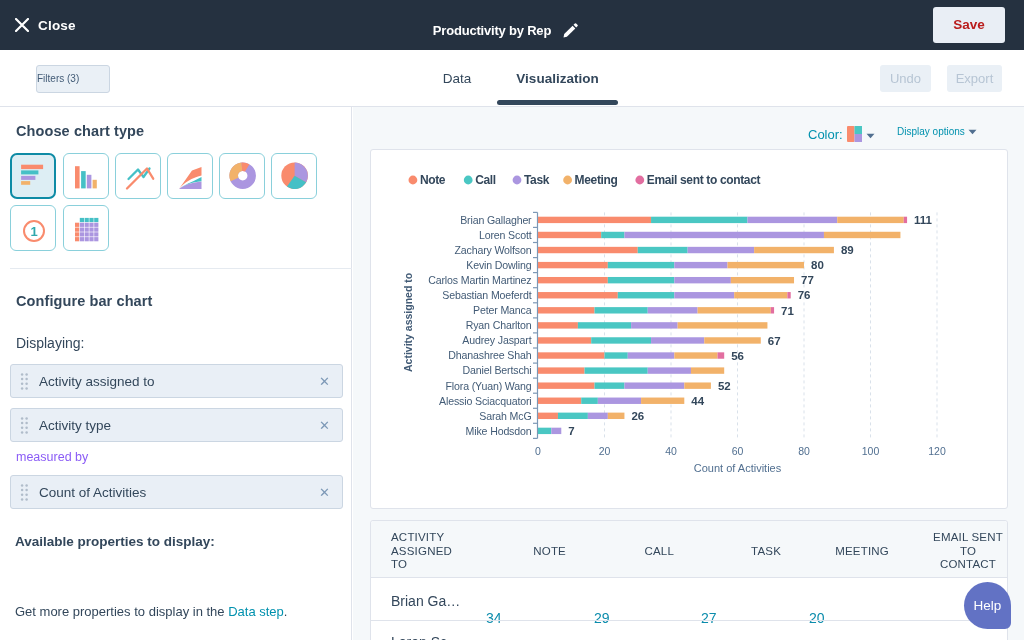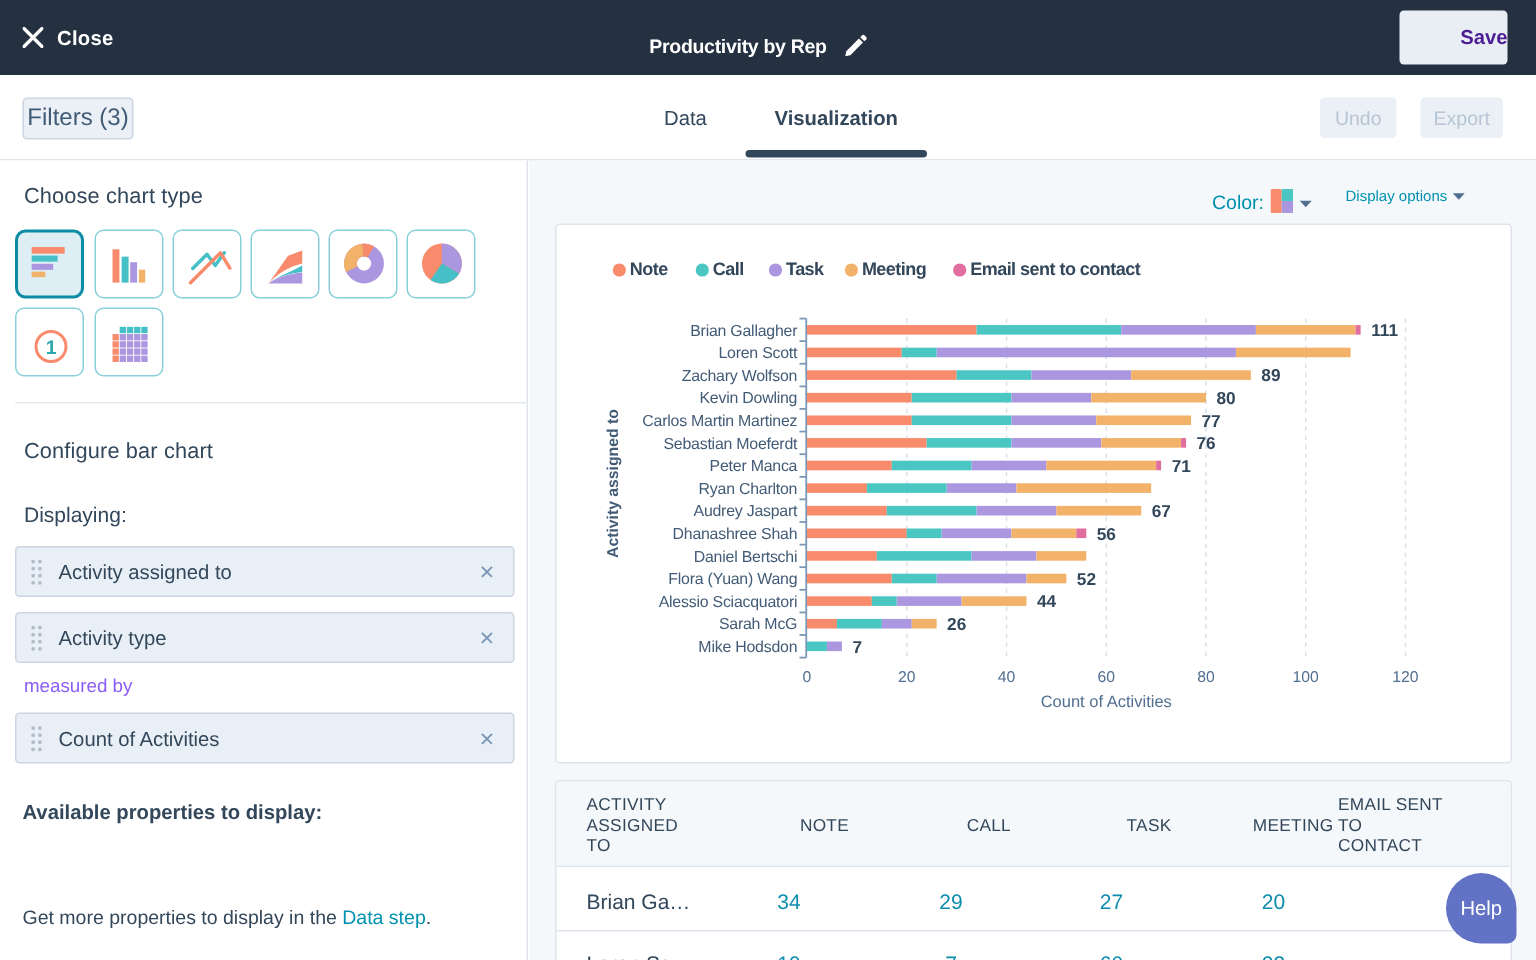--- a/index.html
+++ b/index.html
@@ -1,37 +1,37 @@
 <!DOCTYPE html>
 <html><head><meta charset="utf-8">
 <style>
 * { margin:0; padding:0; box-sizing:border-box; }
 html,body { width:1024px; height:640px; overflow:hidden; font-family:"Liberation Sans",sans-serif; background:#fff; }
 #nav { position:absolute; left:0; top:0; width:1024px; height:50px; background:#253140; color:#fff; }
 #close { position:absolute; left:15px; top:0; height:50px; display:flex; align-items:center; font-size:13.5px; font-weight:bold; letter-spacing:.2px; color:#fff; }
 #title { position:absolute; left:0; top:0; width:1012px; height:60px; display:flex; align-items:center; justify-content:center; font-size:13px; font-weight:bold; letter-spacing:-.2px; }
-#save { position:absolute; right:19px; top:7px; width:72px; height:36px; background:#e9eef5; border-radius:3px; color:#4c1d95; font-size:13.5px; font-weight:bold; text-align:right; line-height:36px; }
+#save { position:absolute; right:19px; top:7px; width:72px; height:36px; background:#e9eef5; border-radius:3px; color:#b91c1c; font-size:13.5px; font-weight:bold; text-align:center; line-height:36px; }
 #toolbar { position:absolute; left:0; top:50px; width:1024px; height:57px; background:#fff; border-bottom:1px solid #dfe3eb; }
-#filters { position:absolute; left:15px; top:15px; width:74px; height:28px; background:#eaf0f6; border:1px solid #cbd6e2; border-radius:3px; font-size:16px; color:#425b76; text-align:center; line-height:26px; }
+#filters { position:absolute; left:36px; top:15px; width:74px; height:28px; background:#eaf0f6; border:1px solid #cbd6e2; border-radius:3px; font-size:10px; color:#425b76; text-align:left; line-height:26px; }
 .tab { position:absolute; top:21px; font-size:13.5px; color:#33475b; text-align:center; }
 #undo { position:absolute; left:880px; top:15px; width:51px; height:27px; background:#eaf0f6; border-radius:3px; font-size:13px; color:#b7c5d4; text-align:center; line-height:27px; }
 #export { position:absolute; left:947px; top:15px; width:55px; height:27px; background:#eaf0f6; border-radius:3px; font-size:13px; color:#b7c5d4; text-align:center; line-height:27px; }
 #tabline { position:absolute; left:497px; top:100px; width:121px; height:5px; background:#33475b; border-radius:4px; }
 #sidebar { position:absolute; left:0; top:107px; width:352px; height:533px; background:#fff; border-right:1px solid #dfe3eb; }
 #rightbg { position:absolute; left:353px; top:107px; width:671px; height:533px; background:#f5f8fa; }
-h3 { font-size:14.5px; font-weight:normal; color:#33475b; letter-spacing:.1px; }
+h3 { font-size:14.5px; font-weight:bold; color:#33475b; letter-spacing:.1px; }
 .ctb { position:absolute; width:46px; height:46px; } .ctb svg { display:block; }
 .fld { position:absolute; left:10px; width:333px; height:34px; background:#e9eff6; border:1px solid #cbd6e2; border-radius:3px; display:flex; align-items:center; font-size:13.5px; color:#33475b; }
 .fld .grip { margin:0 10px 0 9px; }
 .fld .xx { margin-left:auto; margin-right:12px; color:#7c98b6; font-size:13px; }
 #card1 { position:absolute; left:370px; top:149px; width:638px; height:360px; background:#fff; border:1px solid #dfe3eb; border-radius:3px; }
 #card2 { position:absolute; left:370px; top:520px; width:638px; height:130px; background:#fff; border:1px solid #dfe3eb; border-radius:3px 3px 0 0; }
 #thead { position:absolute; left:0; top:0; width:636px; height:57px; background:#f5f8fa; border-bottom:1px solid #dfe3eb; border-radius:3px 3px 0 0; }
 .th { position:absolute; font-size:11.5px; color:#33475b; line-height:13.5px; letter-spacing:.2px; }
-.num { position:absolute; font-size:14px; color:#0b8cac; text-align:center; }
+.num { position:absolute; font-size:14px; color:#0b8cac; text-align:left;margin-top:17px; }
 #help { position:absolute; left:964px; top:582px; width:47px; height:47px; background:#6272c4; border-radius:50% 50% 6px 50%; color:#fff; font-size:13.5px; font-weight:500; text-align:center; line-height:47px; }
 #colorrow { position:absolute; top:126px; font-size:13px; color:#0091ae; }
 </style></head>
 <body>
 <div id="nav">
   <div id="title">Productivity by Rep <svg width="17" height="17" viewBox="0 0 17 17" style="margin-left:11px">
 <path d="M2.2 12.1 L10.6 3.7 L13.3 6.4 L4.9 14.8 L1.5 15.5 Z" fill="#fff"></path>
 <path d="M11.5 2.8 L12.9 1.4 Q13.5 0.9 14.1 1.4 L15.6 2.9 Q16.1 3.5 15.6 4.1 L14.2 5.5 Z" fill="#fff"></path>
 </svg></div>
   <div id="close"><svg width="14" height="14" viewBox="0 0 14 14" style="margin-right:9px">
@@ -321,21 +321,21 @@
 <text x="41" y="172.4" font-size="10.5" font-weight="bold" fill="#425b76" text-anchor="middle" transform="rotate(-90 41 172.4)">Activity assigned to</text>
 </svg>
   </div>
 <div id="card2">
   <div id="thead">
     <div class="th" style="left:20px;top:10px">ACTIVITY<br>ASSIGNED<br>TO</div>
     <div class="th" style="left:85px;top:24px;width:110px;text-align:right">NOTE</div>
     <div class="th" style="left:193px;top:24px;width:110px;text-align:right">CALL</div>
     <div class="th" style="left:300px;top:24px;width:110px;text-align:right">TASK</div>
     <div class="th" style="left:408px;top:24px;width:110px;text-align:right">MEETING</div>
-    <div class="th" style="left:521px;top:10px;width:110px;text-align:left">EMAIL SENT<br>TO<br>CONTACT</div>
+    <div class="th" style="left:542px;top:10px;width:110px;text-align:center">EMAIL SENT<br>TO<br>CONTACT</div>
   </div>
   <div style="position:absolute;left:20px;top:72px;font-size:14px;color:#33475b">Brian Ga…</div>
   <div class="num" style="left:115px;top:72px;width:80px">34</div>
   <div class="num" style="left:223px;top:72px;width:80px">29</div>
   <div class="num" style="left:330px;top:72px;width:80px">27</div>
   <div class="num" style="left:438px;top:72px;width:80px">20</div>
   <div style="position:absolute;left:0;top:99px;width:636px;border-top:1px solid #dfe3eb"></div>
   <div style="position:absolute;left:20px;top:113px;font-size:14px;color:#33475b">Loren Sc…</div>
   <div class="num" style="left:115px;top:113px;width:80px">19</div>
   <div class="num" style="left:223px;top:113px;width:80px">7</div>

